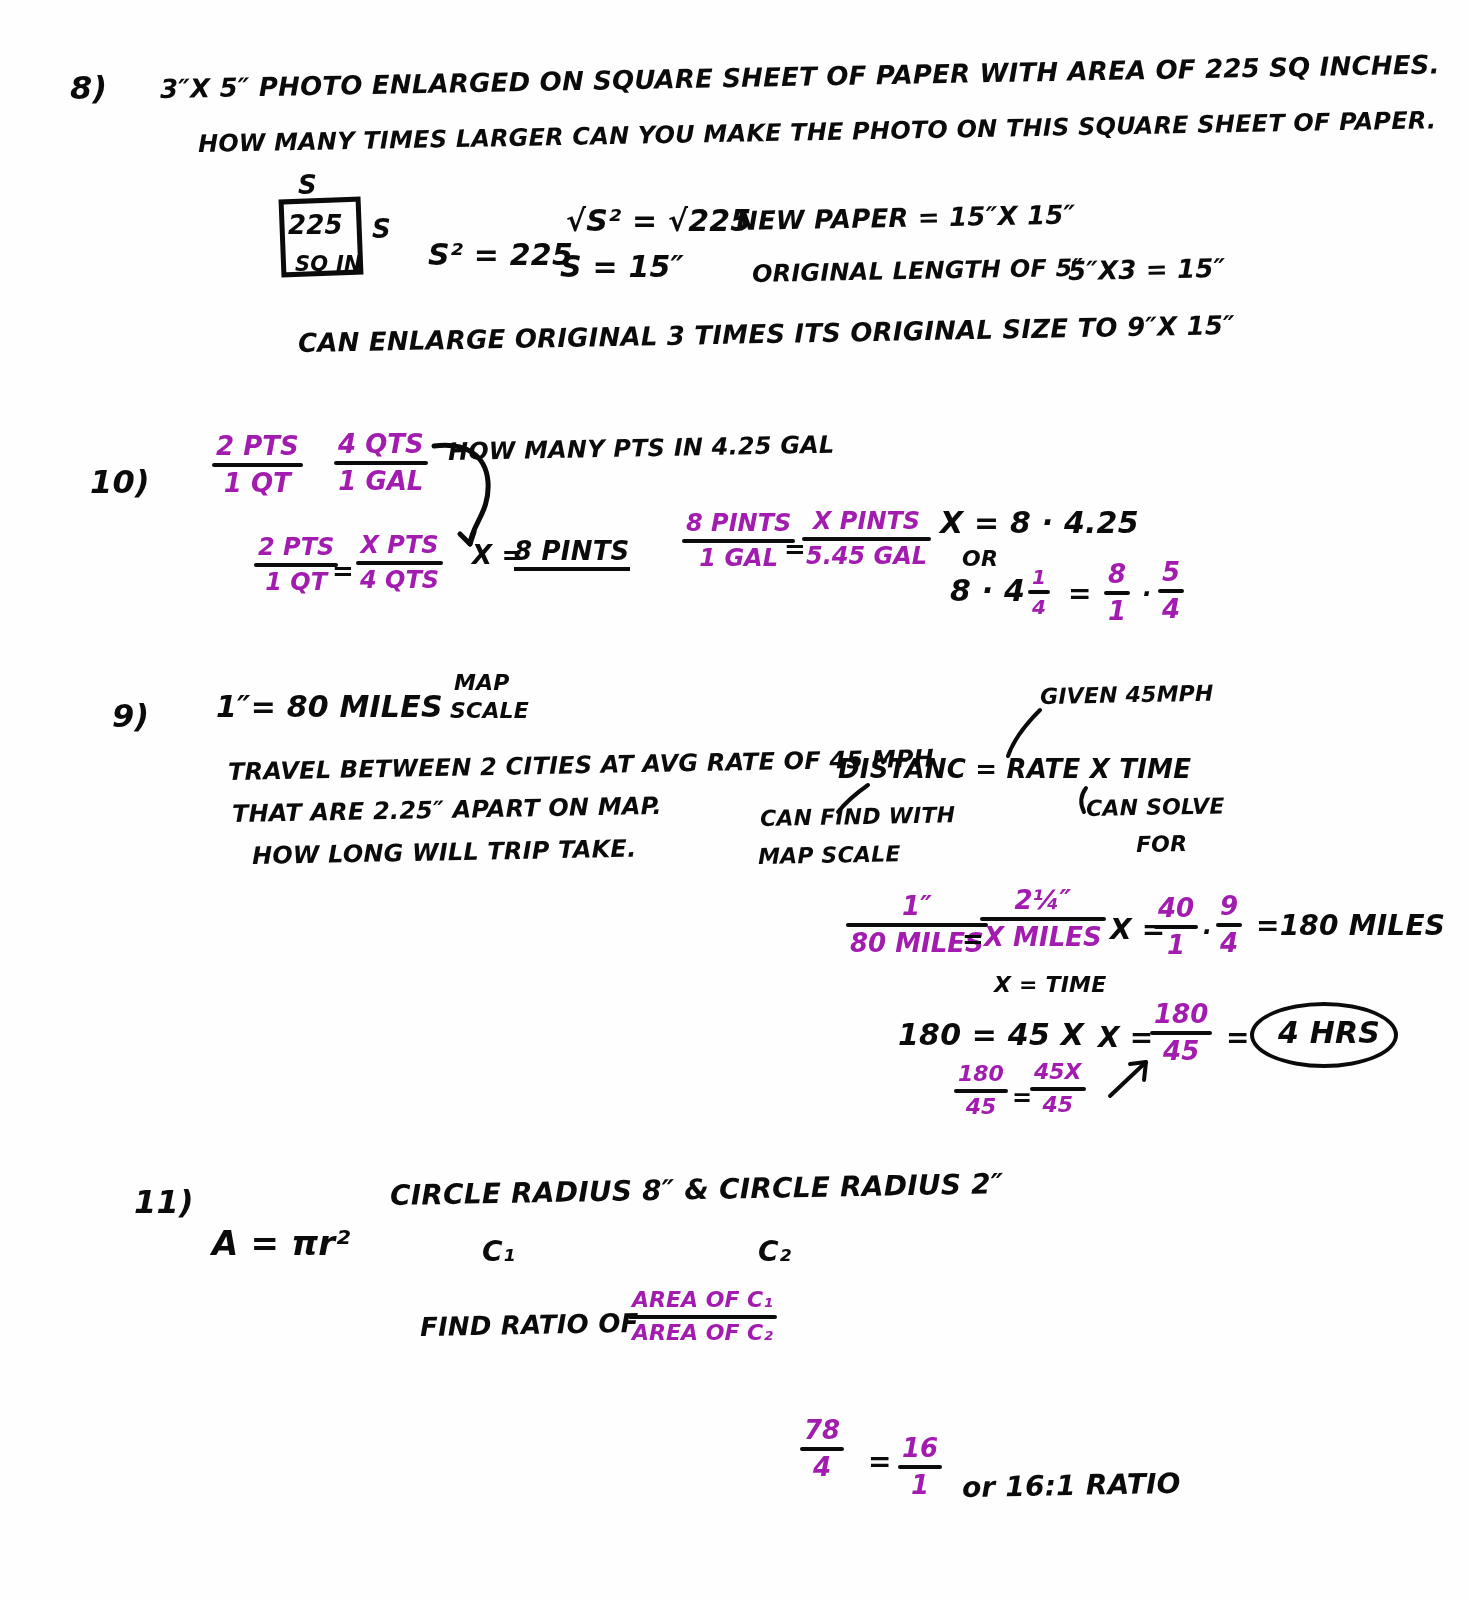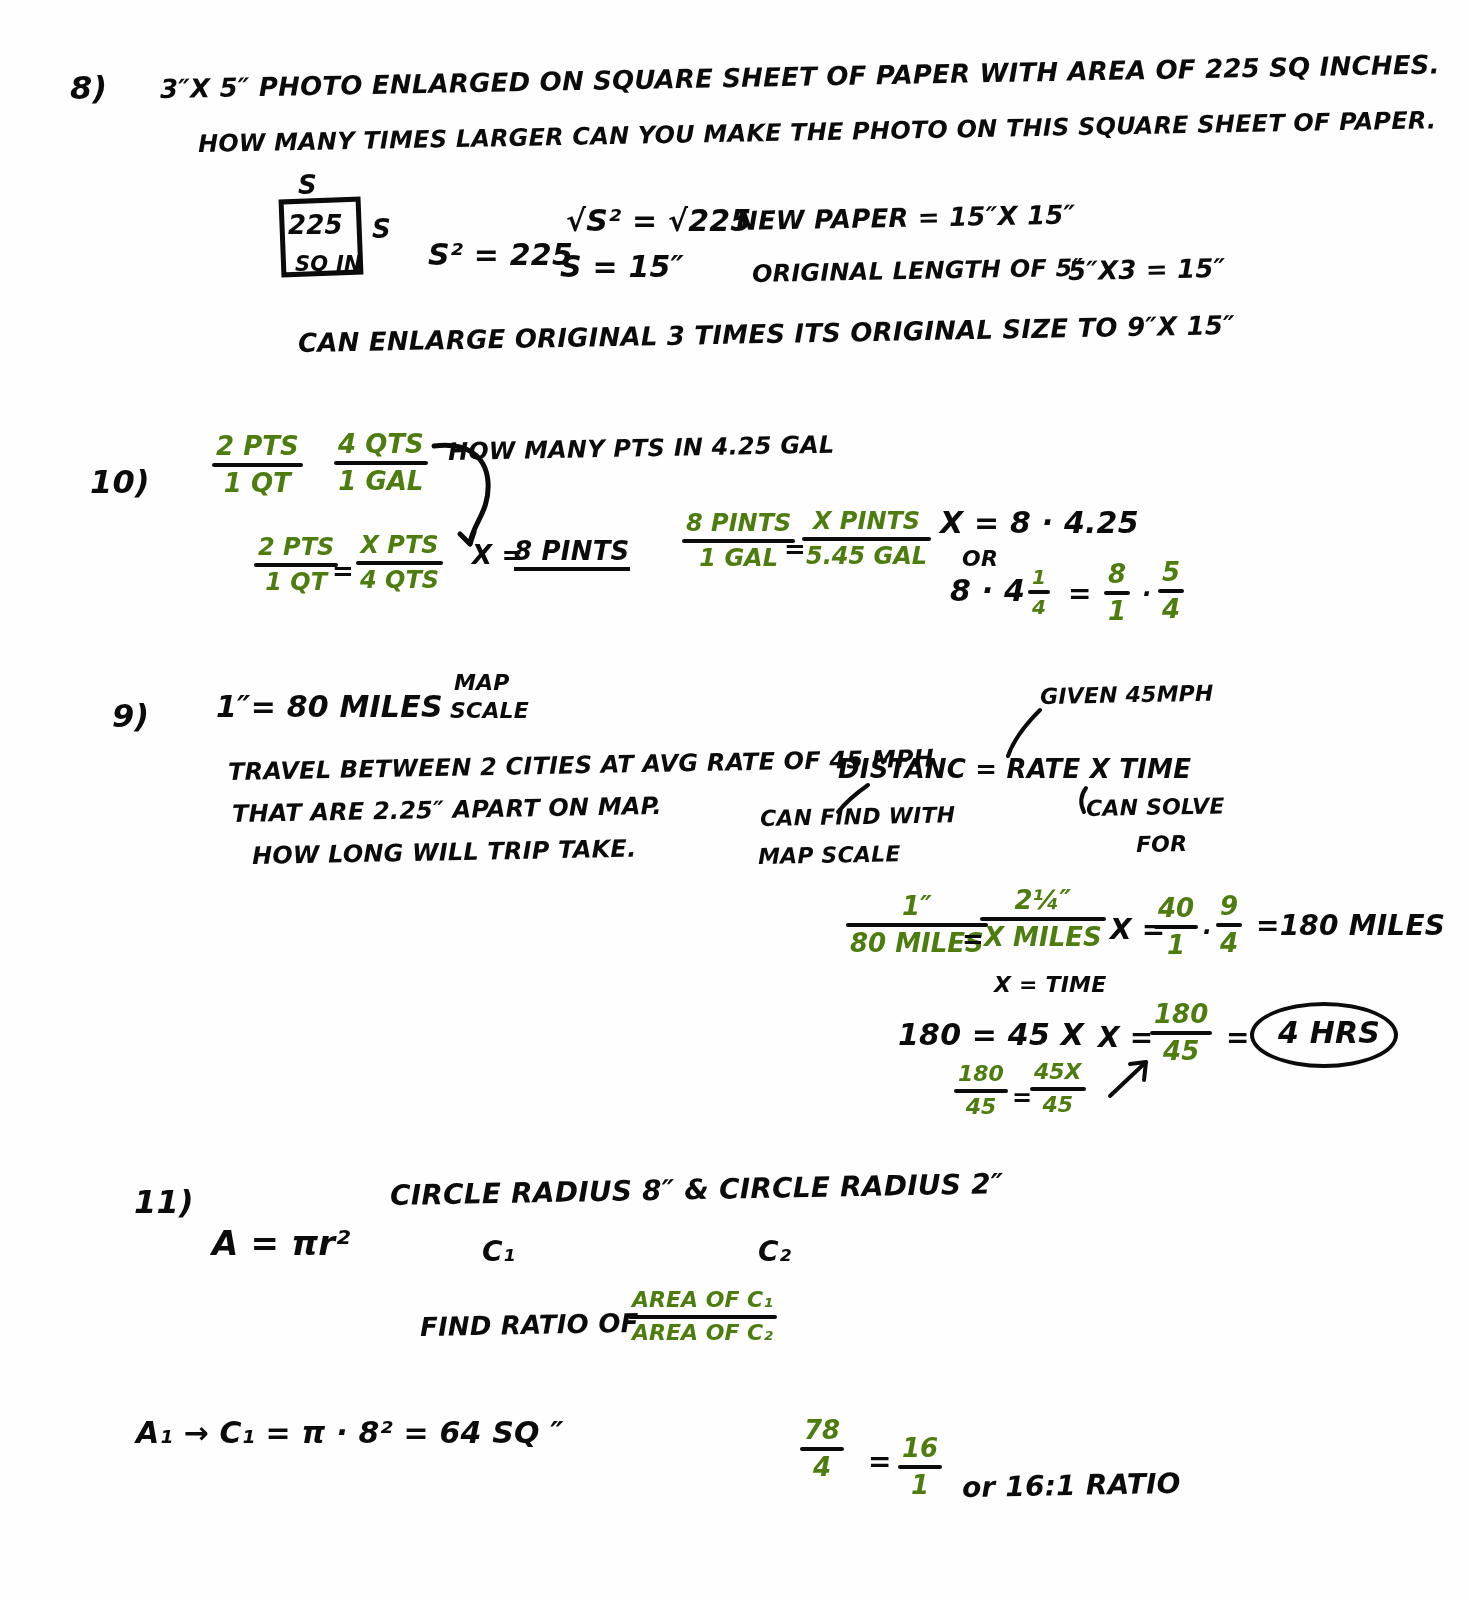--- a/index.html
+++ b/index.html
@@ -42,21 +42,21 @@
 
   .tilt{transform:rotate(-1.1deg);}
 
   
   .frac{
     position:absolute;
     display:inline-block;
     text-align:center;
     font-family:"DejaVu Sans", sans-serif;
     font-weight:700;font-style:italic;
-    color:#4d7c0f;
+    color:#a21caf;
     line-height:1.12;
     white-space:nowrap;
   }
   .frac .top{display:block;padding:0 4px;}
   .frac .bar{display:block;height:4px;background:#0b0b0b;margin:2px 0 2px;border-radius:2px;}
   .frac .bot{display:block;padding:0 4px;}
 
   
   .uline{
     border-bottom:4px solid #0b0b0b;
@@ -269,21 +269,20 @@
   <div class="hw s28" style="left:482px;top:1238px;">C₁</div>
   <div class="hw s28" style="left:758px;top:1238px;">C₂</div>
 
   <div class="hw s26 tilt" style="left:420px;top:1314px;">FIND RATIO OF</div>
   <div class="frac s22" style="left:628px;top:1288px;">
     <span class="top">AREA OF C₁</span>
     <span class="bar"></span>
     <span class="bot">AREA OF C₂</span>
   </div>
 
-  <div class="hw s30" style="left:136px;top:1418px;">A₁ → C₁  = π · 8²   = 64 SQ ″</div>
 
   <div class="frac s26" style="left:800px;top:1416px;">
     <span class="top">78</span>
     <span class="bar"></span>
     <span class="bot">4</span>
   </div>
   <div class="hw s28" style="left:868px;top:1448px;">=</div>
   <div class="frac s26" style="left:898px;top:1434px;">
     <span class="top">16</span>
     <span class="bar"></span>

